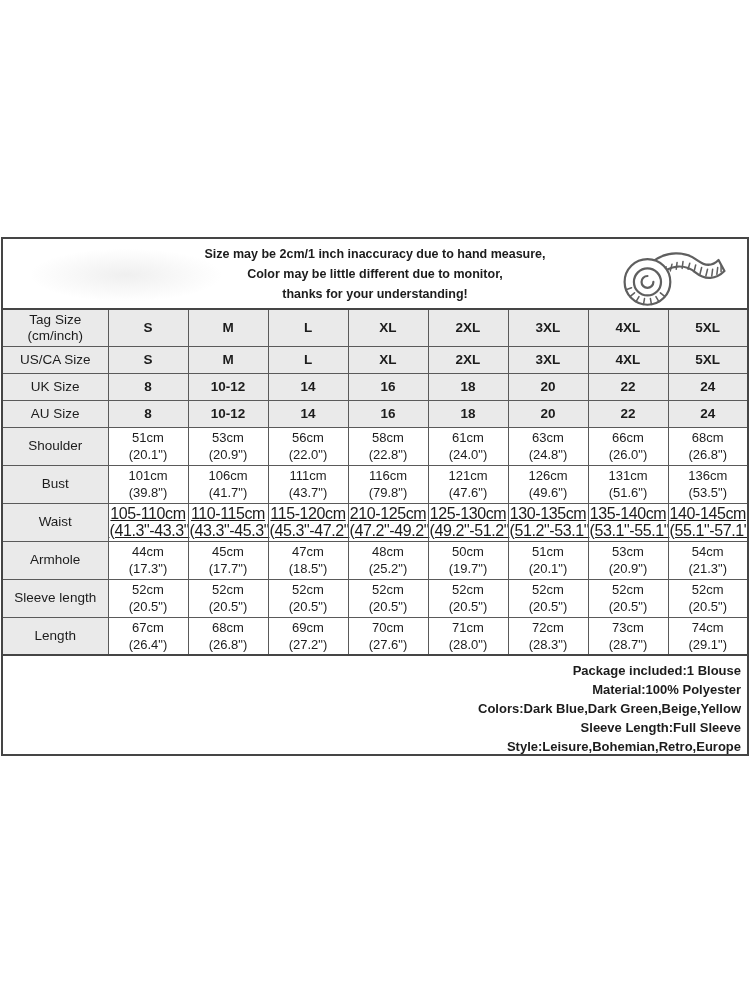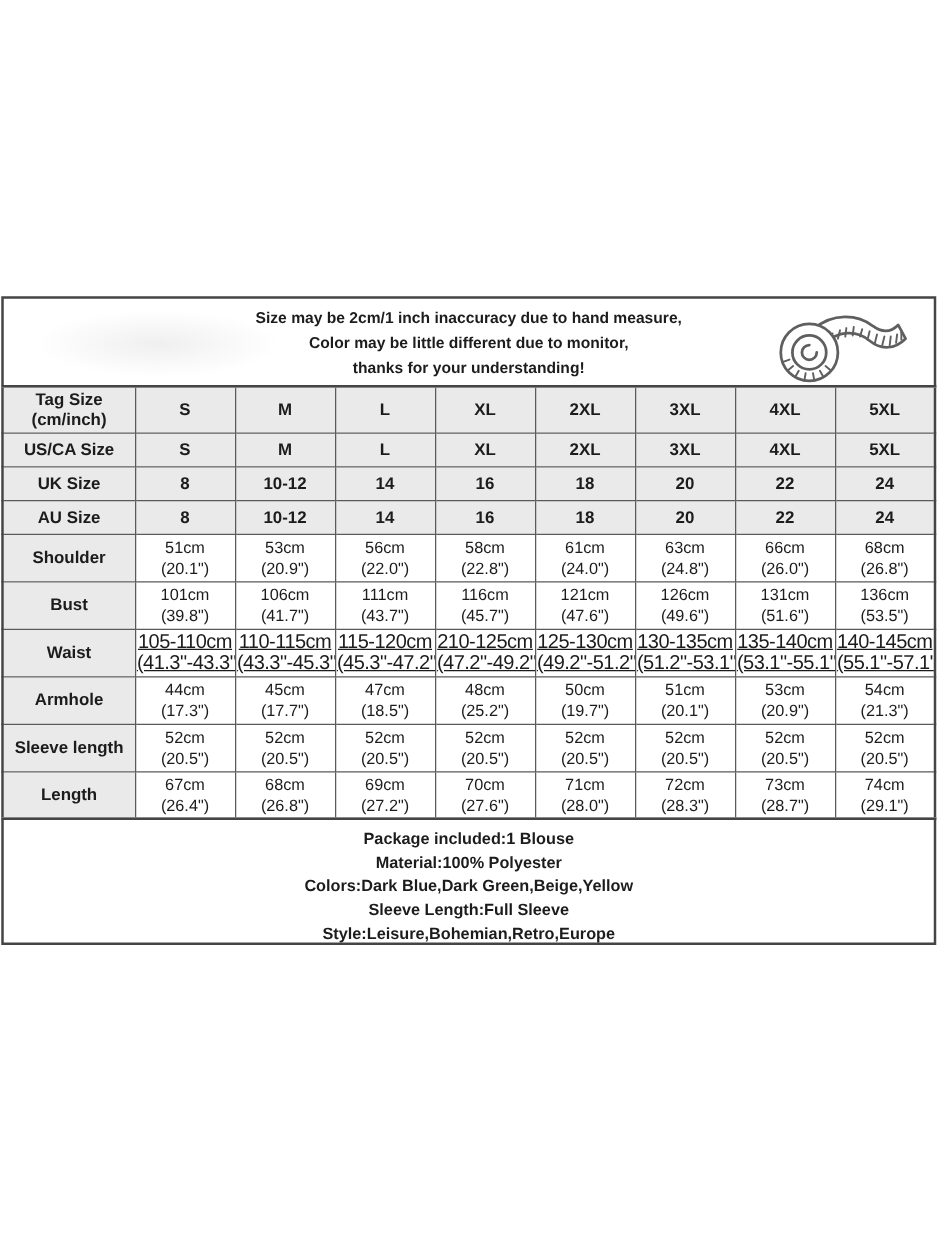--- a/index.html
+++ b/index.html
@@ -57,21 +57,21 @@
   th, td {
     border: 1px solid #5a5a5a;
     text-align: center;
     vertical-align: middle;
     white-space: pre-line;
     padding: 1px;
     overflow: hidden;
   }
   th {
     background: #eaeaea;
-    font-weight: bold;
+    font-weight: normal;
     font-size: 13.5px;
     line-height: 16px;
   }
   td {
     font-weight: normal;
     font-size: 13px;
     line-height: 17px;
   }
   tr:nth-child(-n+4) td {
     background: #eaeaea;
@@ -83,21 +83,21 @@
   tr:nth-child(n+5) { height: 38px; }
   tr:nth-child(7) td { font-size: 16px; letter-spacing: -0.4px; text-decoration: underline; }
   
   .info {
     margin-top: -2px;
     height: 102px;
     padding: 5px 6px 0 6px;
     font-weight: bold;
     font-size: 13px;
     line-height: 19px;
-    text-align: center;
+    text-align: right;
   }
 </style>
 </head>
 <body>
 
 <div class="panel">
 
   <div class="box disclaimer">
     <div class="watermark"></div>
     <div class="line">Size may be 2cm/1 inch inaccuracy due to hand measure,</div>
@@ -219,21 +219,21 @@
         </tr>
         <tr>
           <th>Bust</th>
           <td>101cm
 (39.8")</td>
           <td>106cm
 (41.7")</td>
           <td>111cm
 (43.7")</td>
           <td>116cm
-(45.7")</td>
+(79.8")</td>
           <td>121cm
 (47.6")</td>
           <td>126cm
 (49.6")</td>
           <td>131cm
 (51.6")</td>
           <td>136cm
 (53.5")</td>
         </tr>
         <tr>

